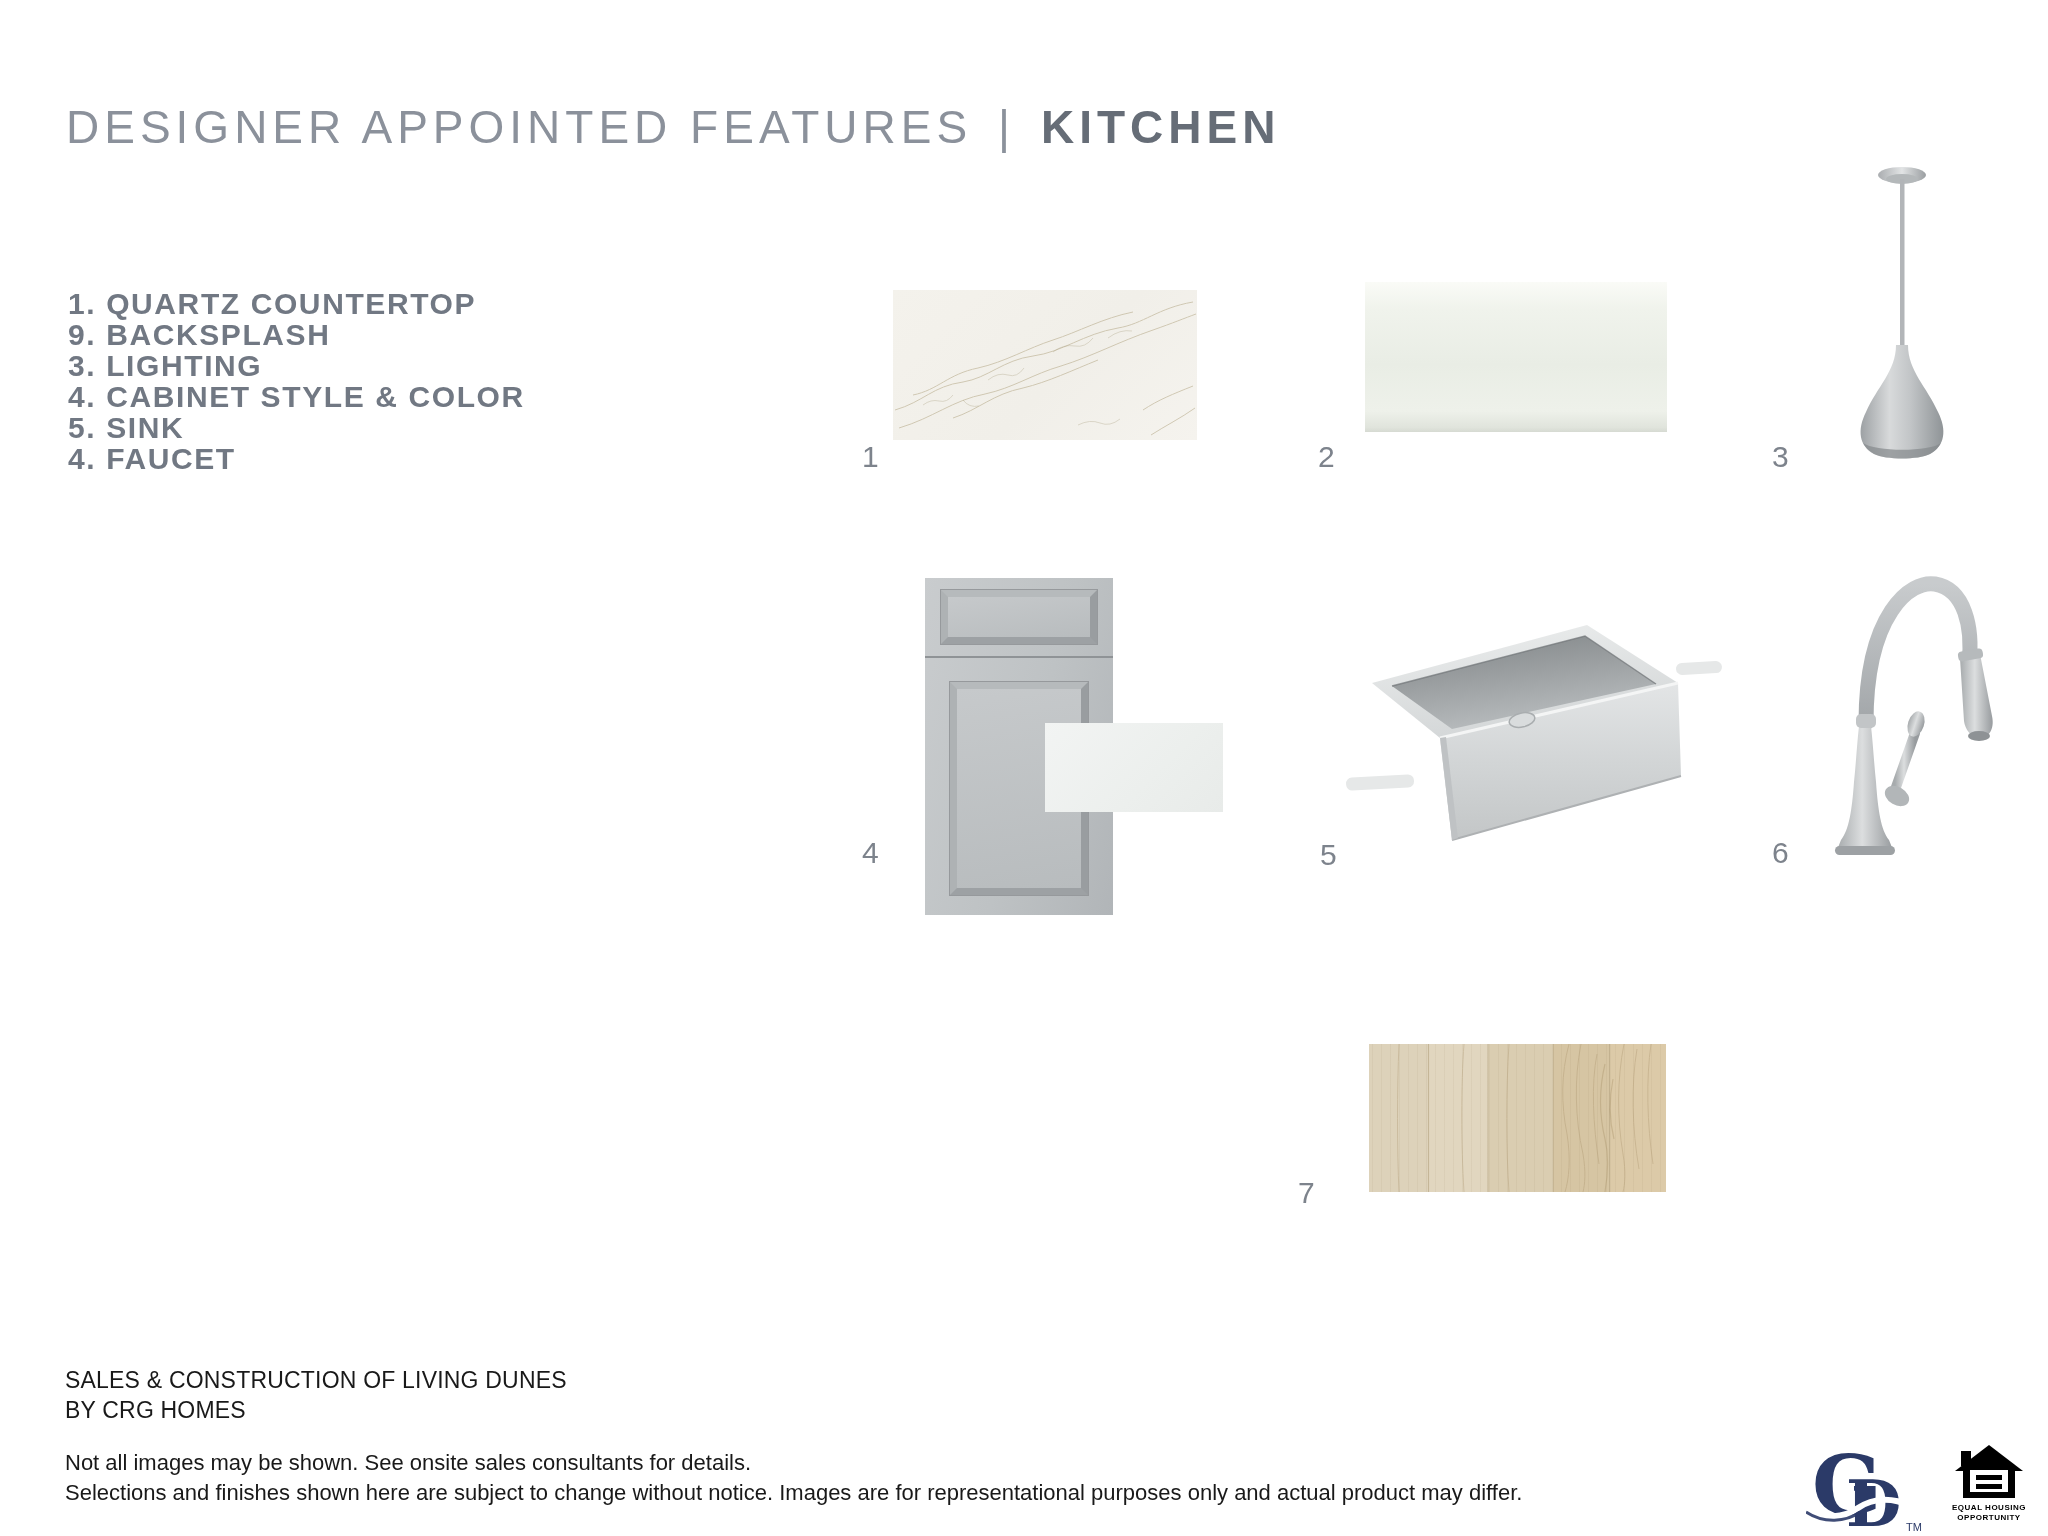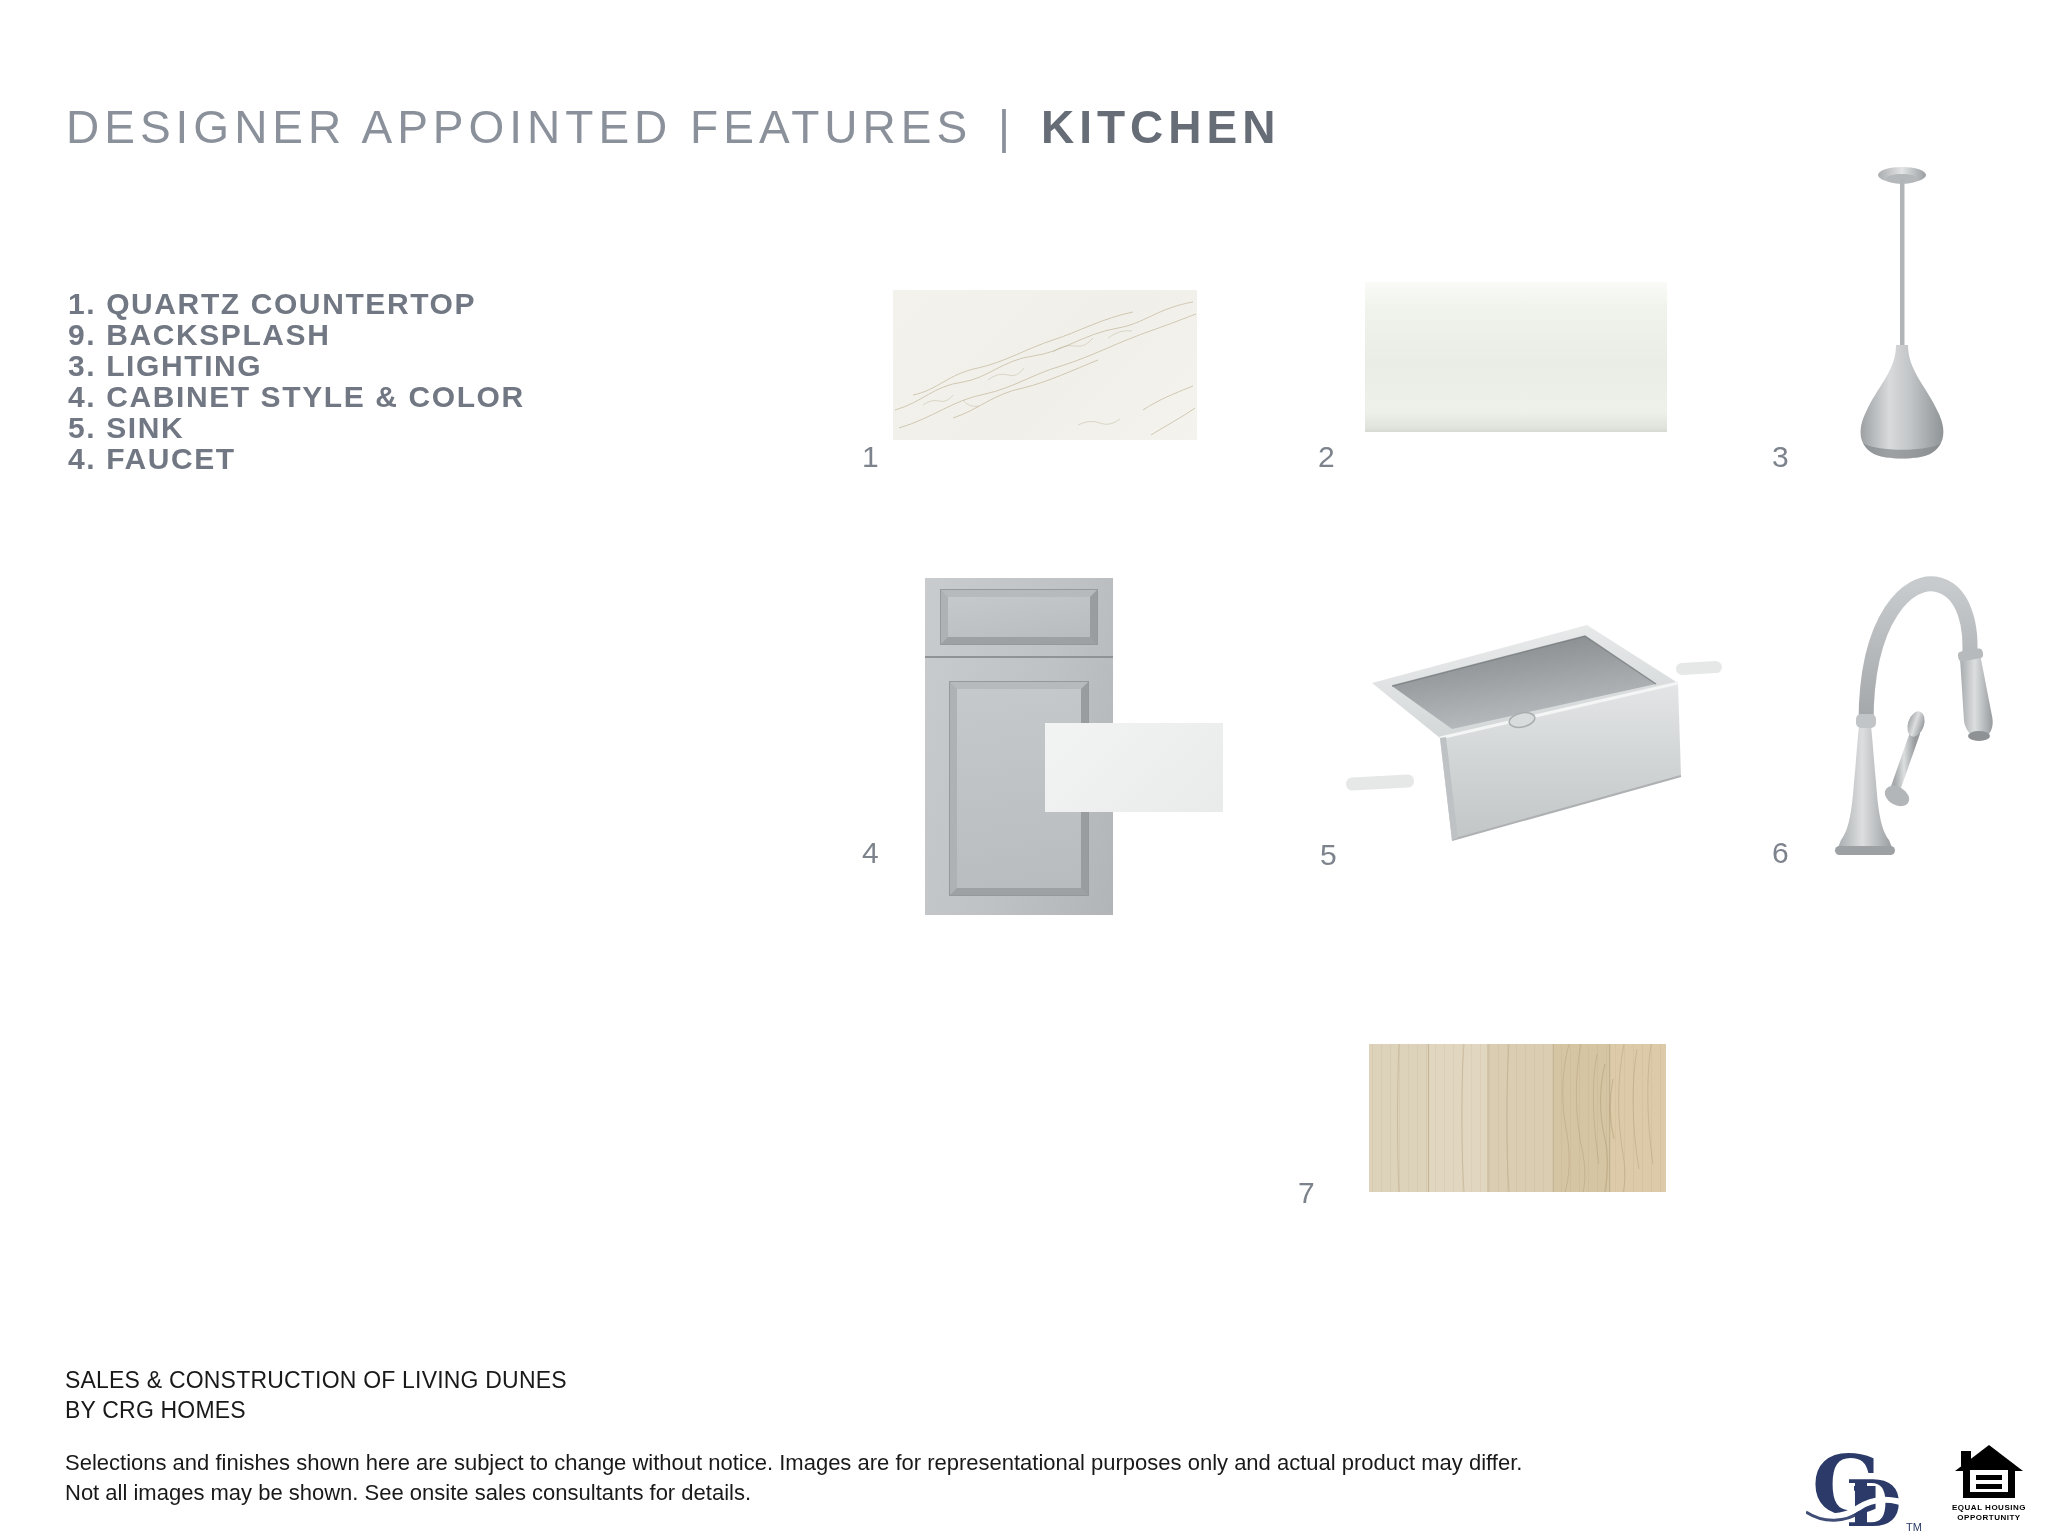--- a/index.html
+++ b/index.html
@@ -217,22 +217,22 @@
       </g>
     </svg>
   </div>
   <div class="num" style="left:1298px;top:1178px;">7</div>
 
   <div class="company">
     <div>SALES &amp; CONSTRUCTION OF LIVING DUNES</div>
     <div>BY CRG HOMES</div>
   </div>
   <div class="disclaimer">
+    <div>Not all images may be shown. See onsite sales consultants for details.</div>
     <div>Selections and finishes shown here are subject to change without notice. Images are for representational purposes only and actual product may differ.</div>
-    <div>Not all images may be shown. See onsite sales consultants for details.</div>
   </div>
 
   <div class="logo" style="left:1806px;top:1436px;width:120px;height:100px;">
     <svg width="120" height="100" viewBox="0 0 120 100">
       <text x="6" y="78" font-family="DejaVu Serif, serif" font-weight="bold" font-size="82" fill="#2b3a68">G</text>
       <text x="40" y="90" font-family="DejaVu Serif, serif" font-weight="bold" font-size="64" fill="#2b3a68">D</text>
       <path d="M0,72 C18,84 38,82 52,72 C68,61 88,62 104,70" fill="none" stroke="#ffffff" stroke-width="6"></path>
       <path d="M0,76 C18,88 40,86 54,76" fill="none" stroke="#2b3a68" stroke-width="3" opacity="0.9"></path>
       <text x="100" y="95" font-family="Liberation Sans, sans-serif" font-size="11" fill="#2b3a68">TM</text>
     </svg>

